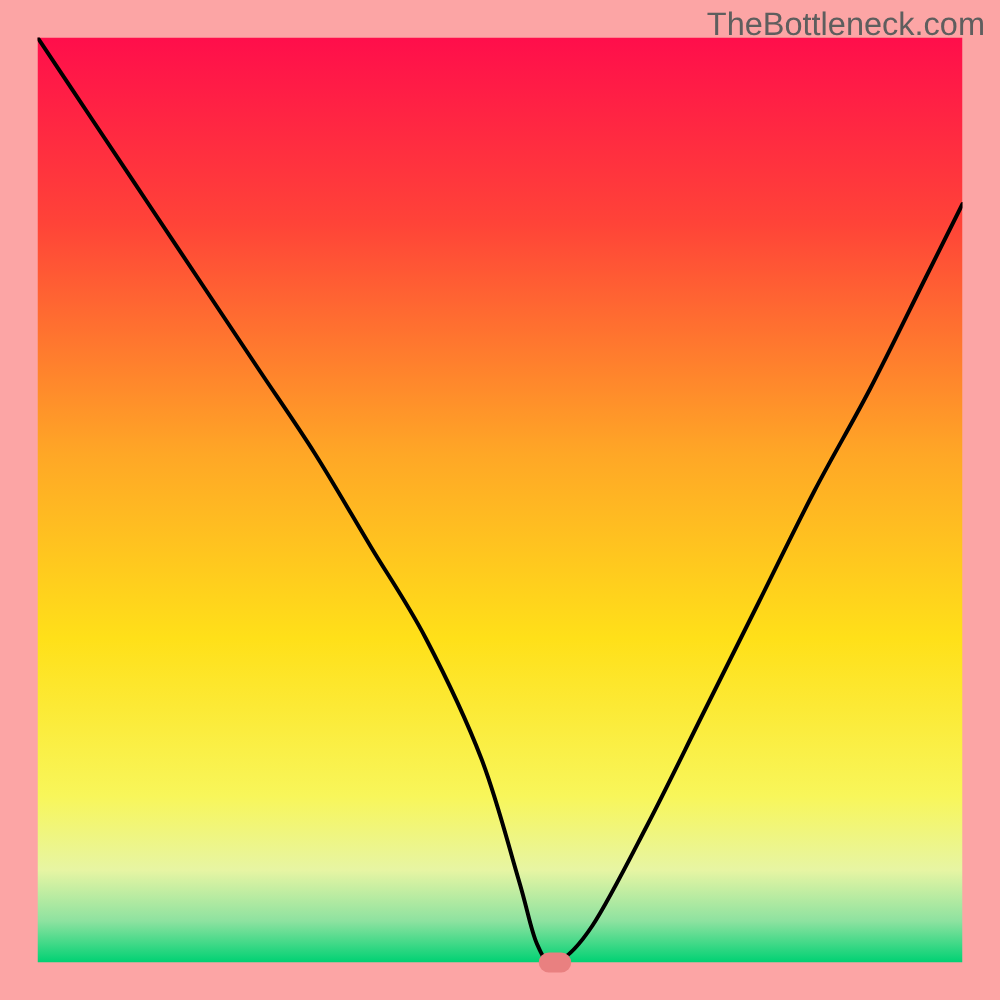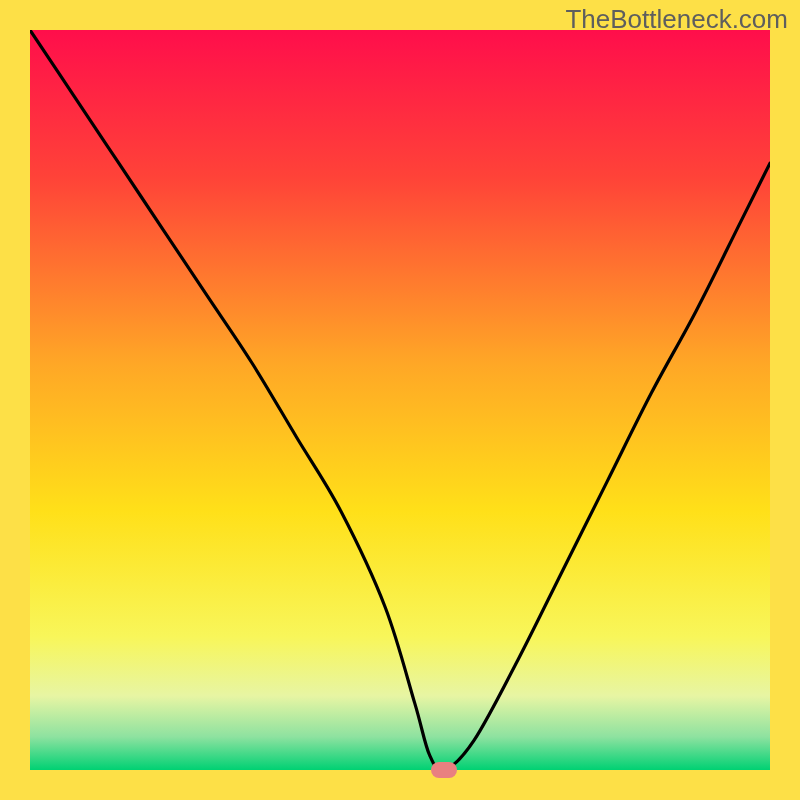--- a/index.html
+++ b/index.html
@@ -10,21 +10,21 @@
     background: #000;
     overflow: hidden;
     font-family: Arial, Helvetica, sans-serif;
   }
   .frame {
     position: absolute;
     top: 0;
     left: 0;
     width: 800px;
     height: 800px;
-    background: #fde047;
+    background: #fca5a5;
   }
   .watermark {
     position: absolute;
     top: 4px;
     right: 12px;
     color: #5e5e5e;
     font-size: 26px;
     font-weight: 400;
     letter-spacing: 0px;
     user-select: none;

